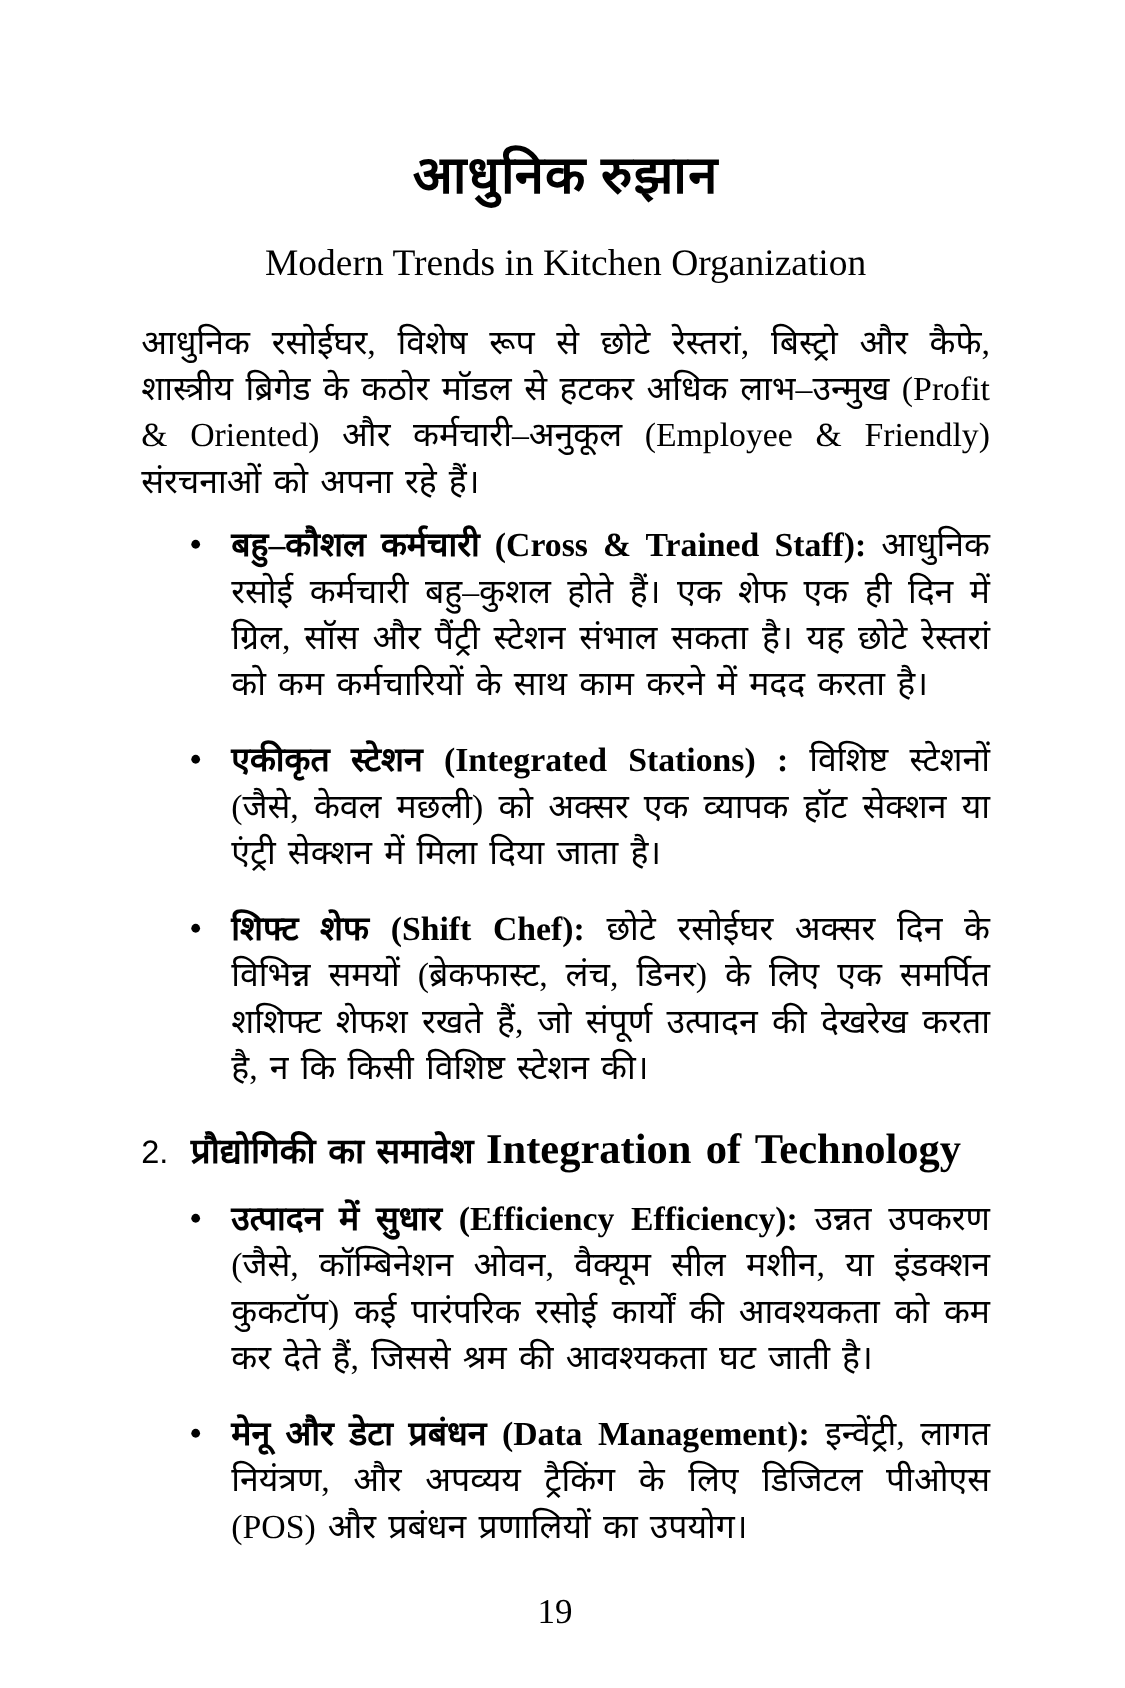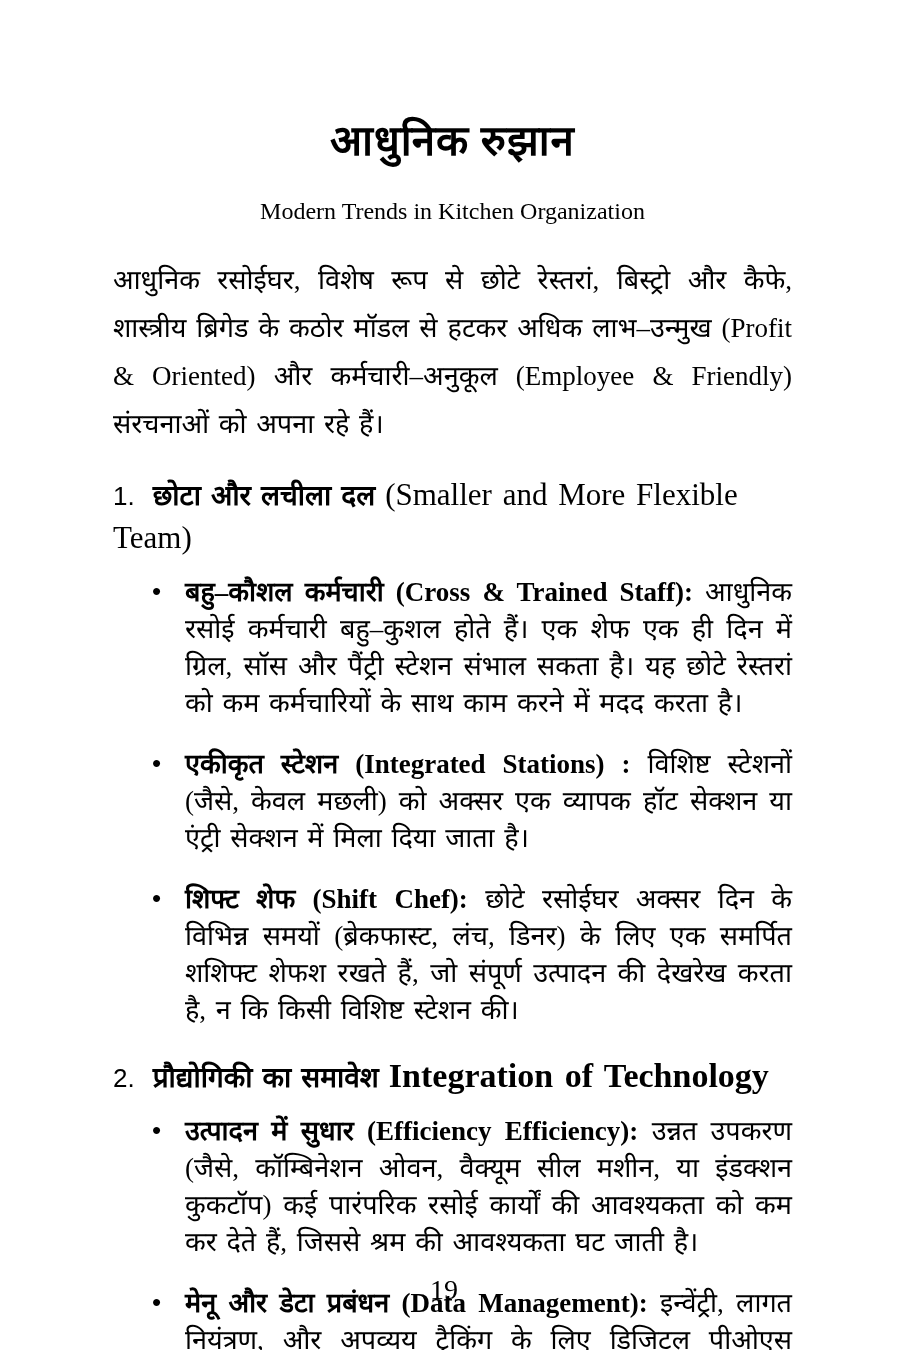--- a/index.html
+++ b/index.html
@@ -25,28 +25,28 @@
     margin: 96px 0 0 0;
     text-align: center;
     font-size: 42px;
     line-height: 58px;
     font-weight: 700;
     letter-spacing: 1px;
   }
   .doc-subtitle {
     margin: 22px 0 0 0;
     text-align: center;
-    font-size: 24px;
+    font-size: 30px;
     line-height: 38px;
     font-weight: 400;
   }
   .intro {
     margin: 26px 0 0 0;
     font-size: 27px;
-    line-height: 48px;
+    line-height: 37px;
     text-align: justify;
     word-spacing: 3px;
   }
   .section-heading {
     margin-top: 26px;
     font-size: 28px;
     line-height: 42px;
     font-weight: 700;
     word-spacing: 3px;
   }
@@ -103,25 +103,20 @@
 
 <div class="page">
   <div class="content">
 
     <h1 class="doc-title">आधुनिक रुझान</h1>
 
     <h2 class="doc-subtitle">Modern Trends in Kitchen Organization</h2>
 
     <p class="intro">आधुनिक रसोईघर, विशेष रूप से छोटे रेस्तरां, बिस्ट्रो और कैफे, शास्त्रीय ब्रिगेड के कठोर मॉडल से हटकर अधिक लाभ–उन्मुख (Profit &amp; Oriented) और कर्मचारी–अनुकूल (Employee &amp; Friendly) संरचनाओं को अपना रहे हैं।</p>
 
-    <div class="section-heading">
-      <span class="num">1.</span>
-      <span class="sh-hi">छोटा और लचीला दल</span>
-      <span class="sh-en-regular">(Smaller and More Flexible Team)</span>
-    </div>
 
     <ul class="bullets">
       <li>
         <span class="marker">•</span>
         <span class="lead">बहु–कौशल कर्मचारी</span>
         <span class="lead">(Cross &amp; Trained Staff):</span>
         <span>आधुनिक रसोई कर्मचारी बहु–कुशल होते हैं। एक शेफ एक ही दिन में ग्रिल, सॉस और पैंट्री स्टेशन संभाल सकता है। यह छोटे रेस्तरां को कम कर्मचारियों के साथ काम करने में मदद करता है।</span>
       </li>
       <li>
         <span class="marker">•</span>

